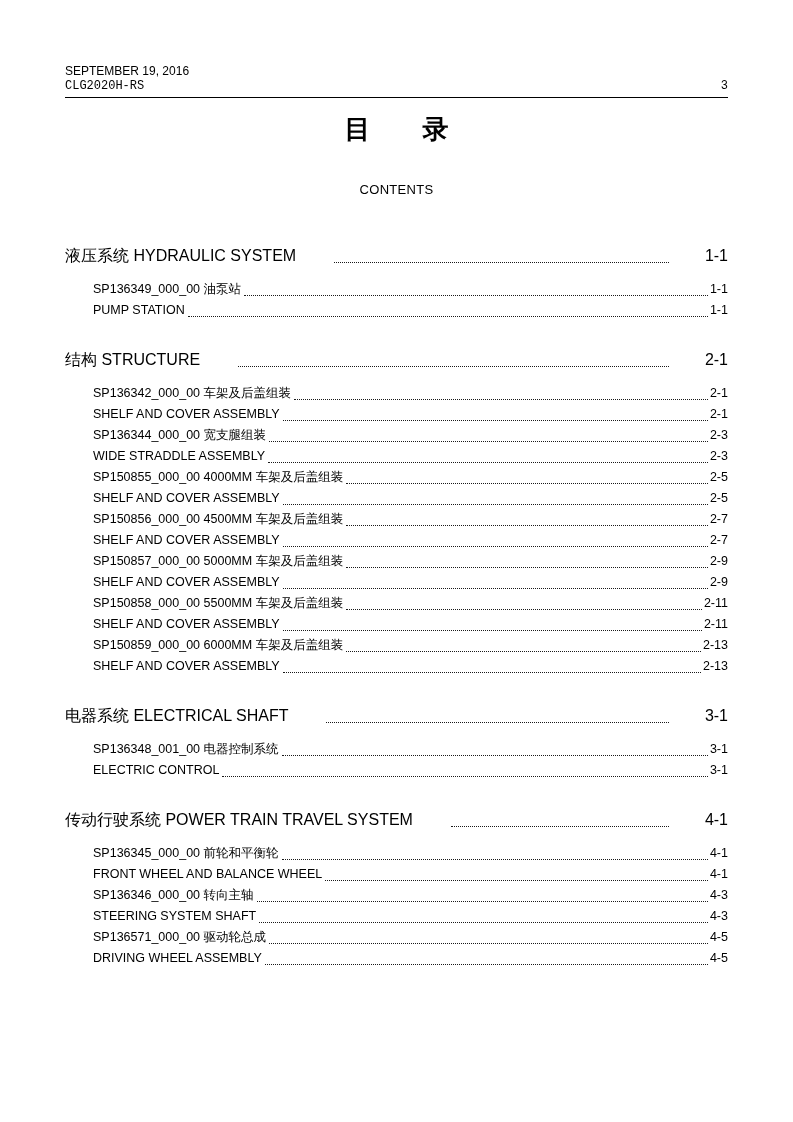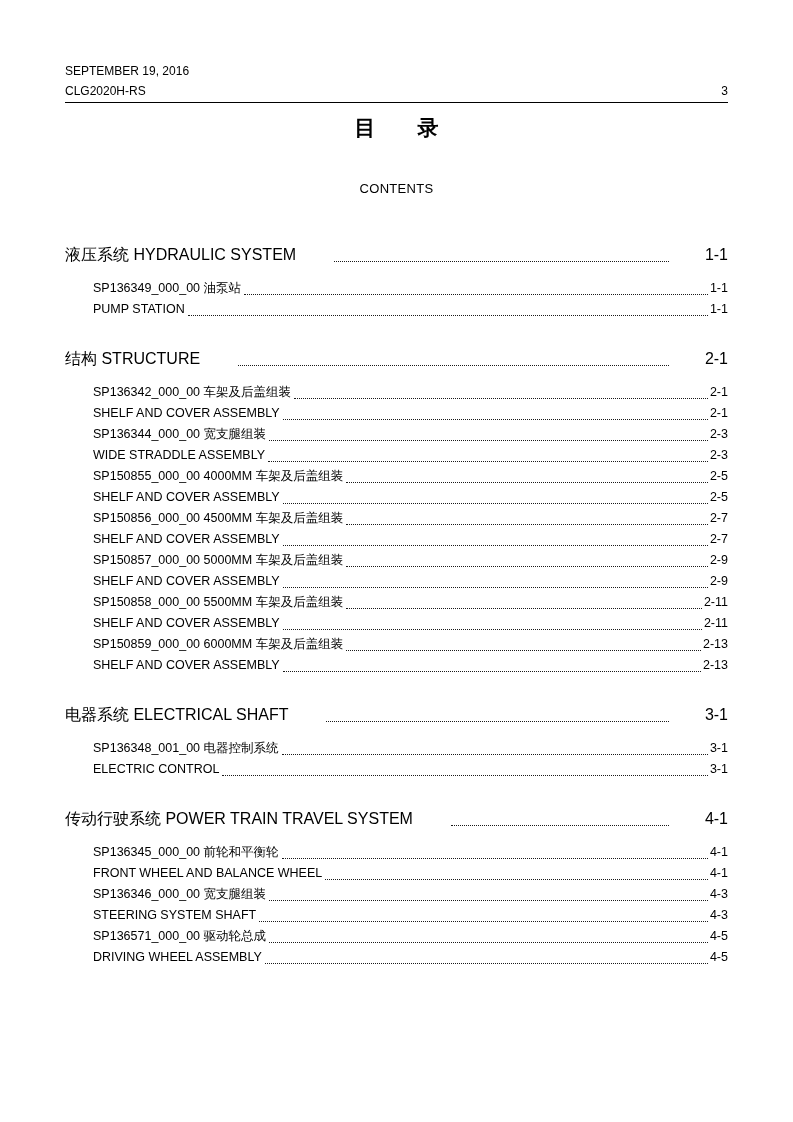--- a/index.html
+++ b/index.html
@@ -13,27 +13,27 @@
     position: relative;
   }
   .page {
     width: 793px; height: 1122px;
     padding: 64px 65px 0 65px;
   }
   
   .hdr-date { font-size: 12px; line-height: 15px; }
   .hdr-row2 {
     display: flex; justify-content: space-between; align-items: flex-end;
-    font-size: 12px; line-height: 15px; margin-top: 5px;
+    font-size: 12px; line-height: 15px;  font-family: Liberation Mono, monospace;
   }
   .rule { border-bottom: 1.5px solid #000; margin-top: 3px; }
   
   .title-cn {
-    text-align: center; font-size: 21px; font-weight: bold;
-    margin-top: 13px; line-height: 24px;
+    text-align: center; font-size: 26px; font-weight: bold;
+    margin-top: 19px; line-height: 24px;
   }
   .title-en {
     text-align: center; font-size: 13px; font-weight: normal;
     margin-top: 38px; line-height: 21px; letter-spacing: 0.3px;
   }
   
   .toc { margin-top: 46px; }
   .section { margin-bottom: 29px; }
   .row { display: flex; align-items: flex-end; }
   .sec-title-row { font-size: 16px; line-height: 20px; margin-bottom: 13px; gap: 32px; }
@@ -213,21 +213,21 @@
     <span class="pagenum">4-1</span>
   </div>
 
   <div class="row item-row">
     <span class="label">FRONT WHEEL AND BALANCE WHEEL</span>
     <span class="leader"></span>
     <span class="pagenum">4-1</span>
   </div>
 
   <div class="row item-row">
-    <span class="label">SP136346_000_00 宽支腿组装</span>
+    <span class="label">SP136346_000_00 转向主轴</span>
     <span class="leader"></span>
     <span class="pagenum">4-3</span>
   </div>
 
   <div class="row item-row">
     <span class="label">STEERING SYSTEM SHAFT</span>
     <span class="leader"></span>
     <span class="pagenum">4-3</span>
   </div>
 

